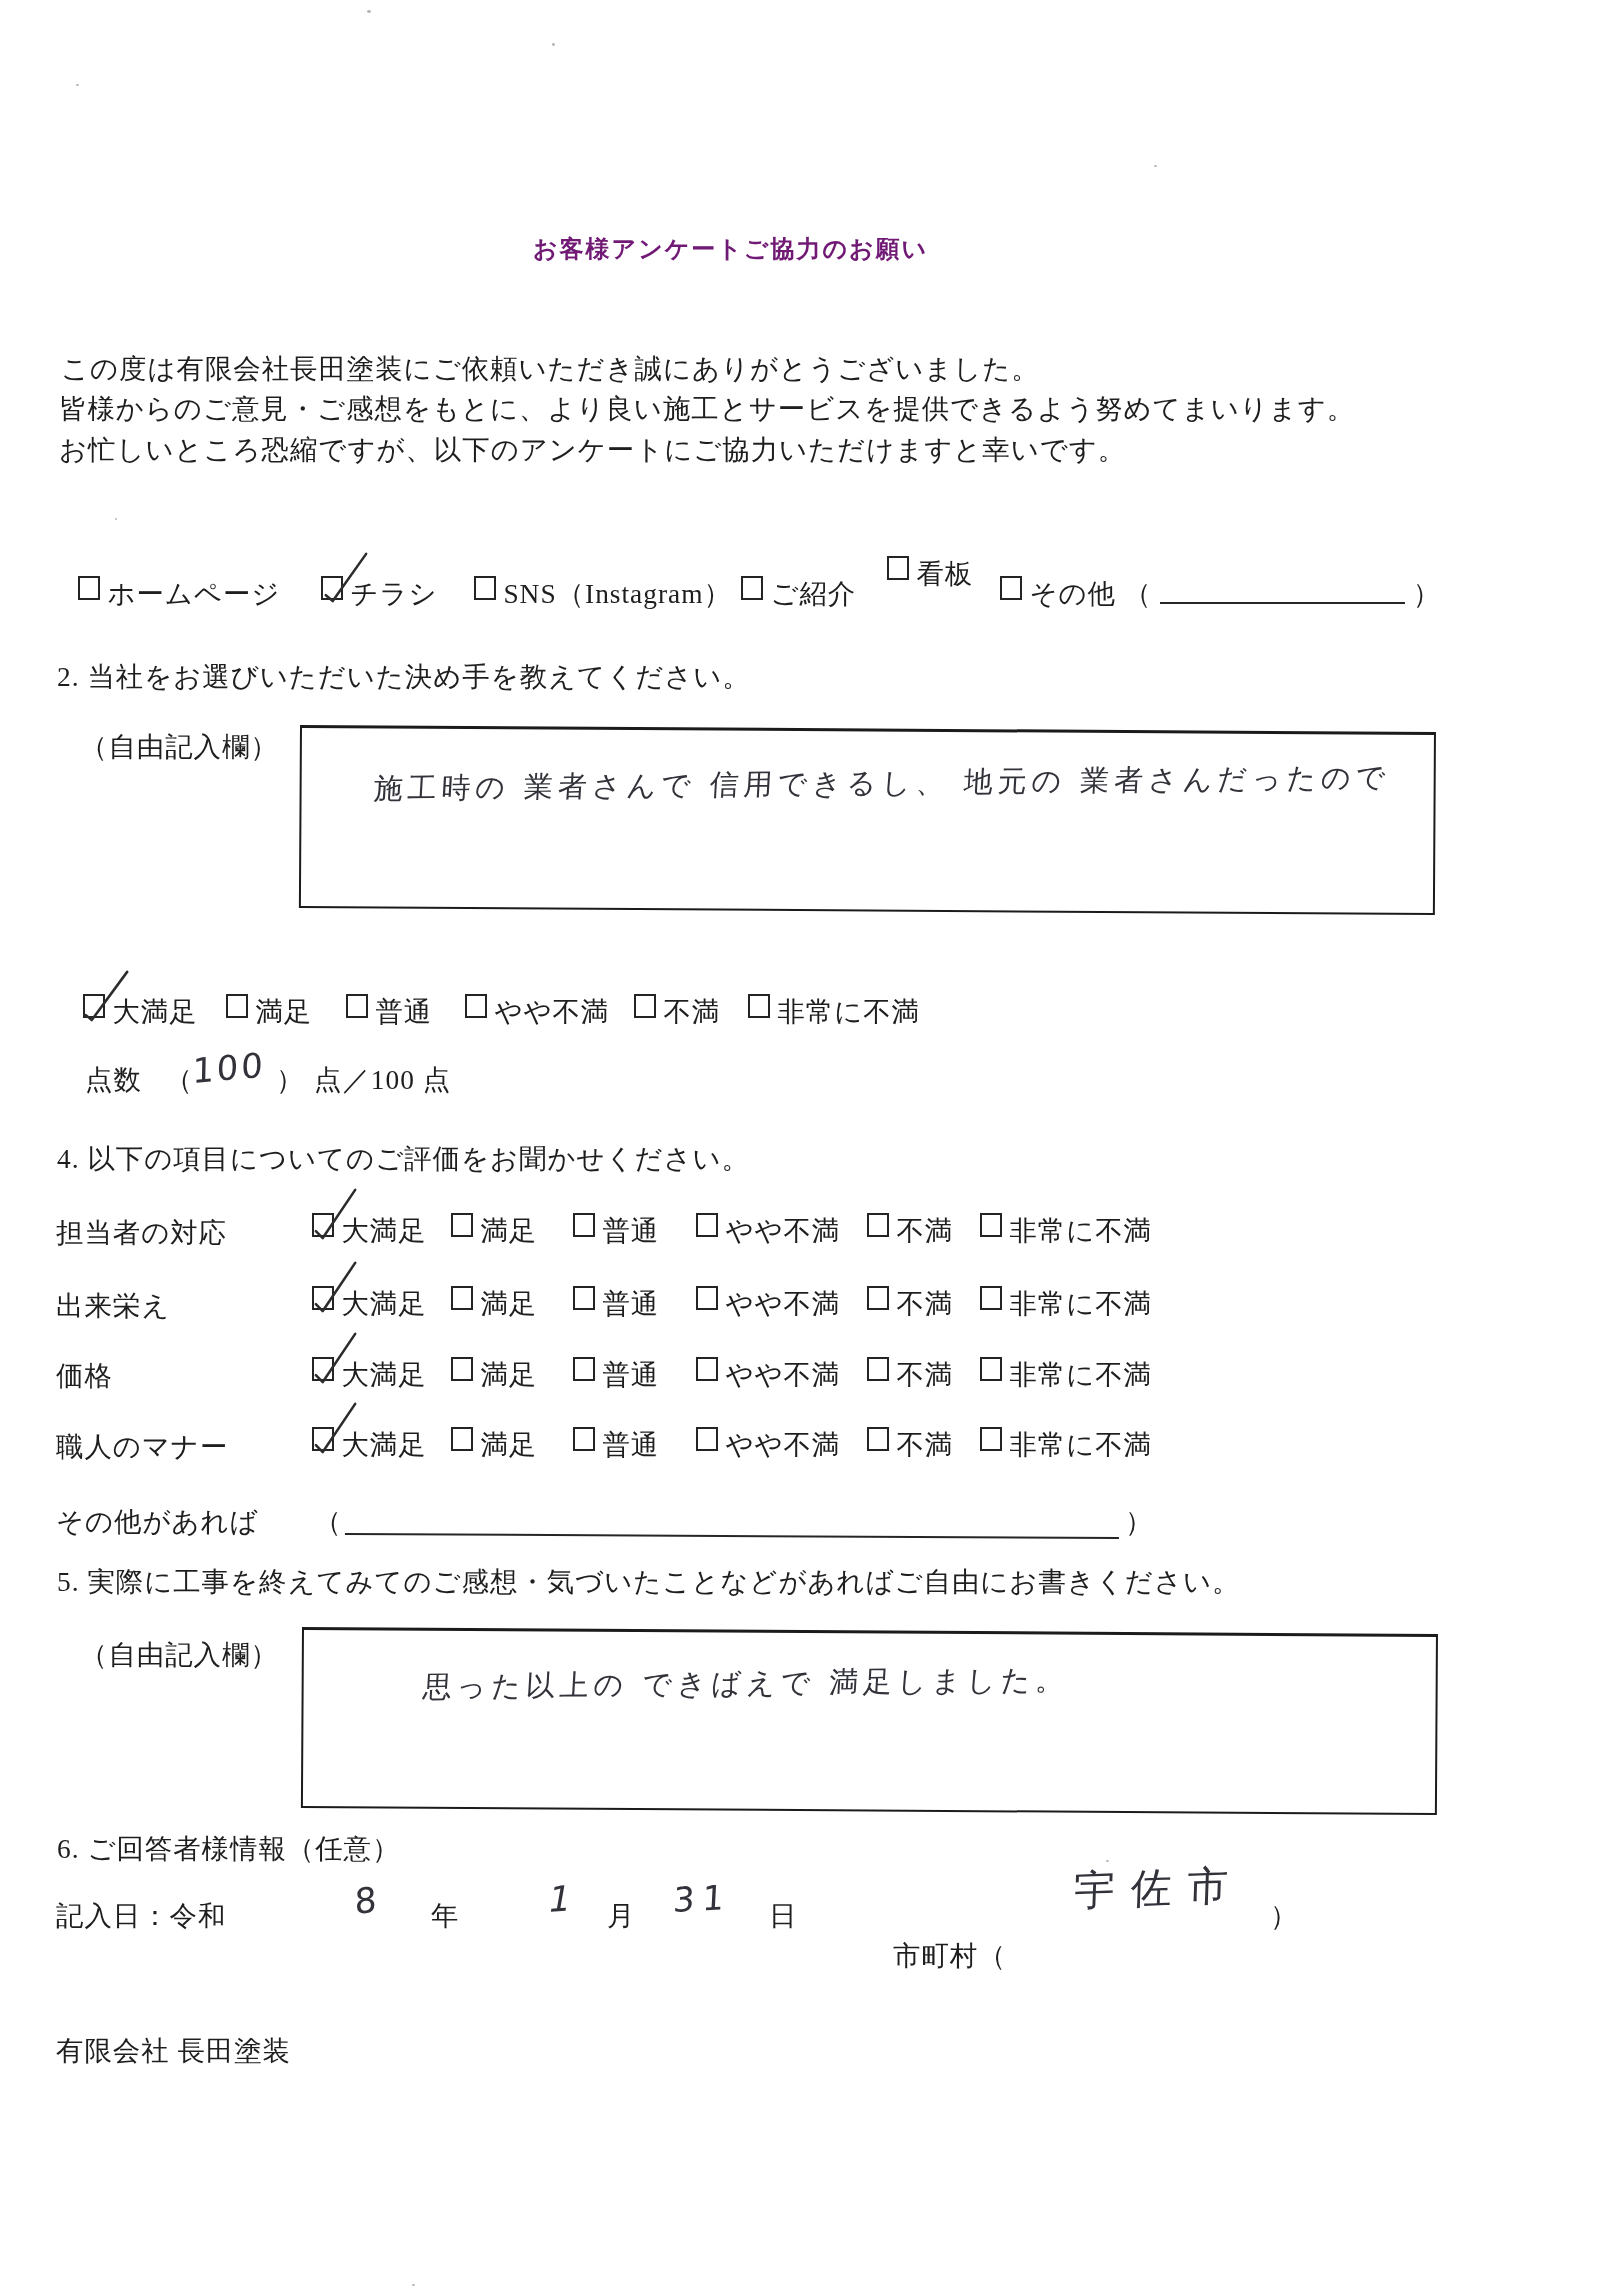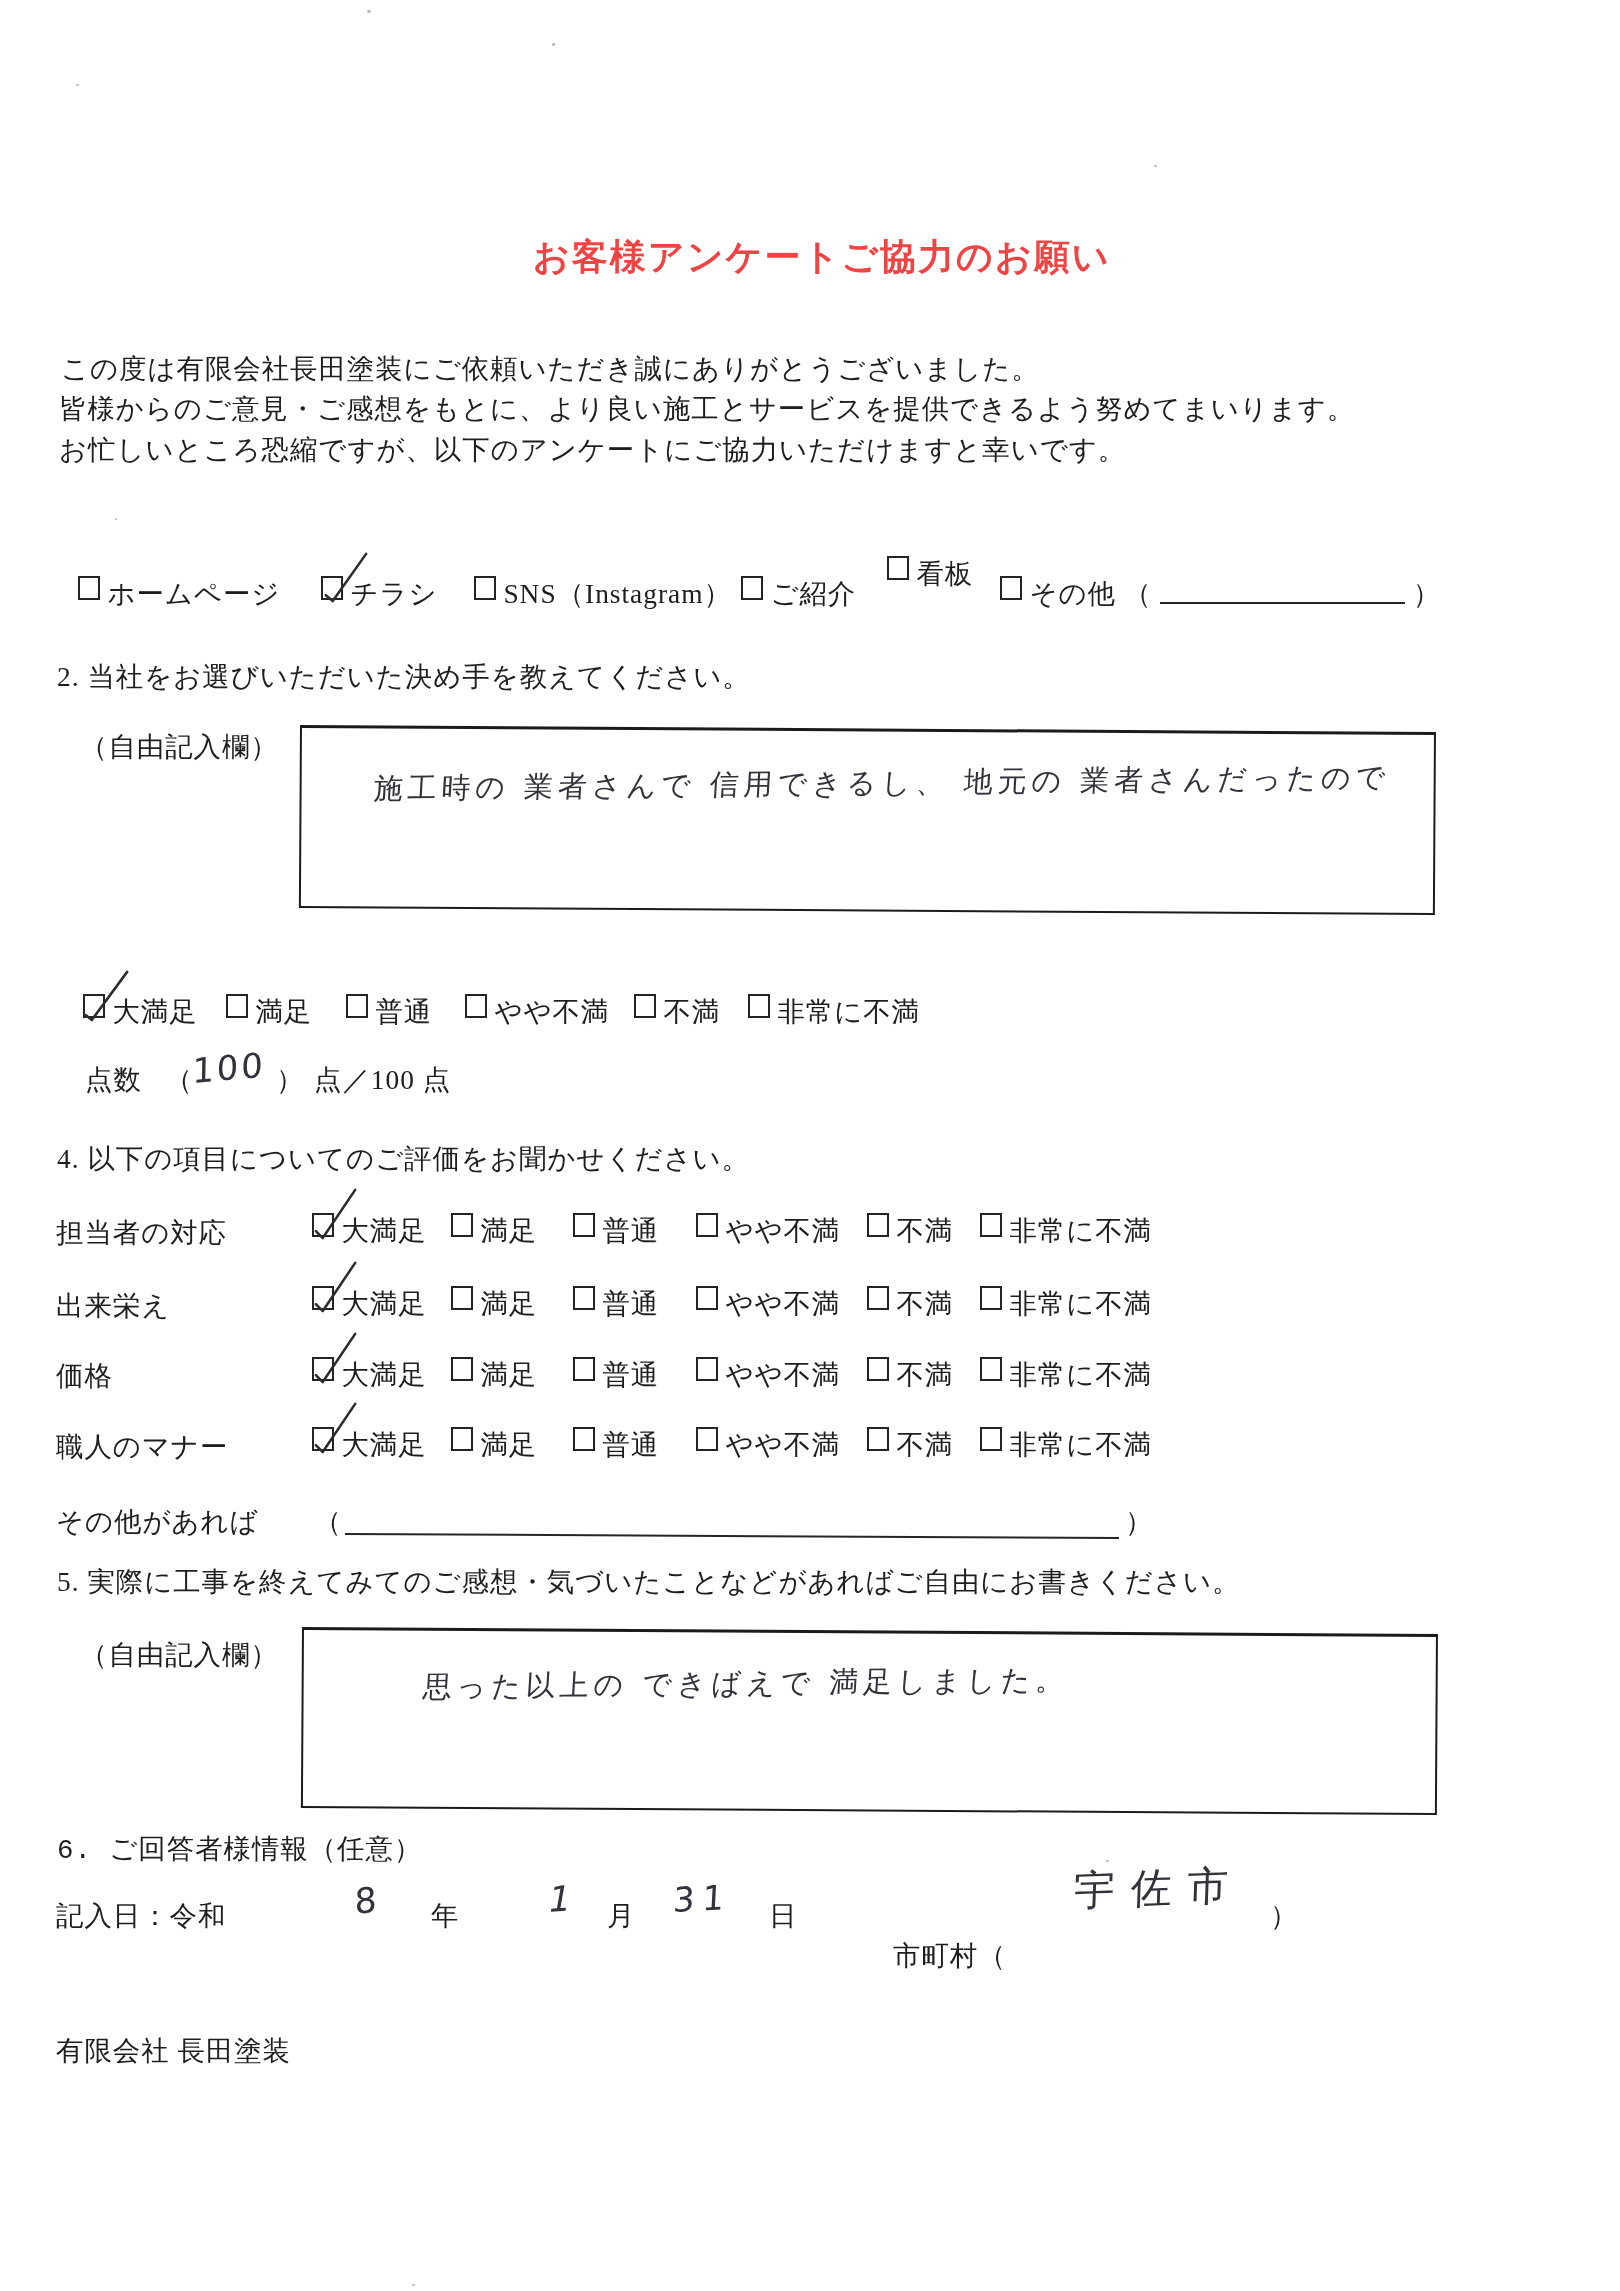--- a/index.html
+++ b/index.html
@@ -16,23 +16,23 @@
   .print{
     font-family:"Liberation Serif","DejaVu Serif",serif;
     font-size:27.4px;
     color:#1e1e1e;
     white-space:nowrap;
     letter-spacing:1px;
   }
   .title{
     font-family:Liberation Serif, serif;
     font-weight:bold;
-    font-size:36px;
+    font-size:24px;
     letter-spacing:2px;
-    color:#ef4444;
+    color:#701a75;
     white-space:nowrap;
   }
   .hw{
     font-family:"DejaVu Sans",sans-serif;
     color:#32333a;
     white-space:nowrap;
     transform:rotate(-1deg) skewX(-4deg);
     transform-origin:left bottom;
   }
   .hw-answer{font-size:29px;letter-spacing:4.9px;}
@@ -300,21 +300,21 @@
   <span class="abs print" style="left:314px;top:1504px;">（</span>
   <span class="blank abs" style="left:345px;top:1509px;width:774px;transform:rotate(0.3deg);"></span>
   <span class="abs print" style="left:1125px;top:1504px;">）</span>
 
   <div class="abs print" style="left:57px;top:1564px;">5. 実際に工事を終えてみてのご感想・気づいたことなどがあればご自由にお書きください。</div>
   <div class="abs print" style="left:80px;top:1637px;">（自由記入欄）</div>
   <div class="freebox" style="left:302px;top:1627px;width:1132px;height:176px;">
     <div class="abs hw hw-answer" style="left:118px;top:37px;">思った以上の できばえで 満足しました。</div>
   </div>
 
-  <div class="abs print" style="left:57px;top:1831px;font-family:Liberation Mono, monospace;">6. ご回答者様情報（任意）</div>
+  <div class="abs print" style="left:57px;top:1831px;">6. ご回答者様情報（任意）</div>
 
   <span class="abs print" style="left:56px;top:1898px;">記入日：令和</span>
   <span class="abs hw" style="left:355px;top:1882px;font-size:35px;transform:rotate(-6deg) skewX(-5deg);">8</span>
   <span class="abs print" style="left:431px;top:1898px;">年</span>
   <span class="abs hw" style="left:545px;top:1880px;font-size:35px;transform:rotate(-4deg) skewX(-14deg);">1</span>
   <span class="abs print" style="left:607px;top:1898px;">月</span>
   <span class="abs hw" style="left:672px;top:1880px;font-size:34px;letter-spacing:7.8px;transform:rotate(-3deg) skewX(-6deg);">31</span>
   <span class="abs print" style="left:769px;top:1898px;">日</span>
   <span class="abs print" style="left:845px;top:1938px;margin-left:48px;">市町村（</span>
   <span class="abs hw" style="left:1073px;top:1864px;font-size:41px;letter-spacing:15.7px;transform:rotate(-2deg) skewX(-4deg);">宇佐市</span>

